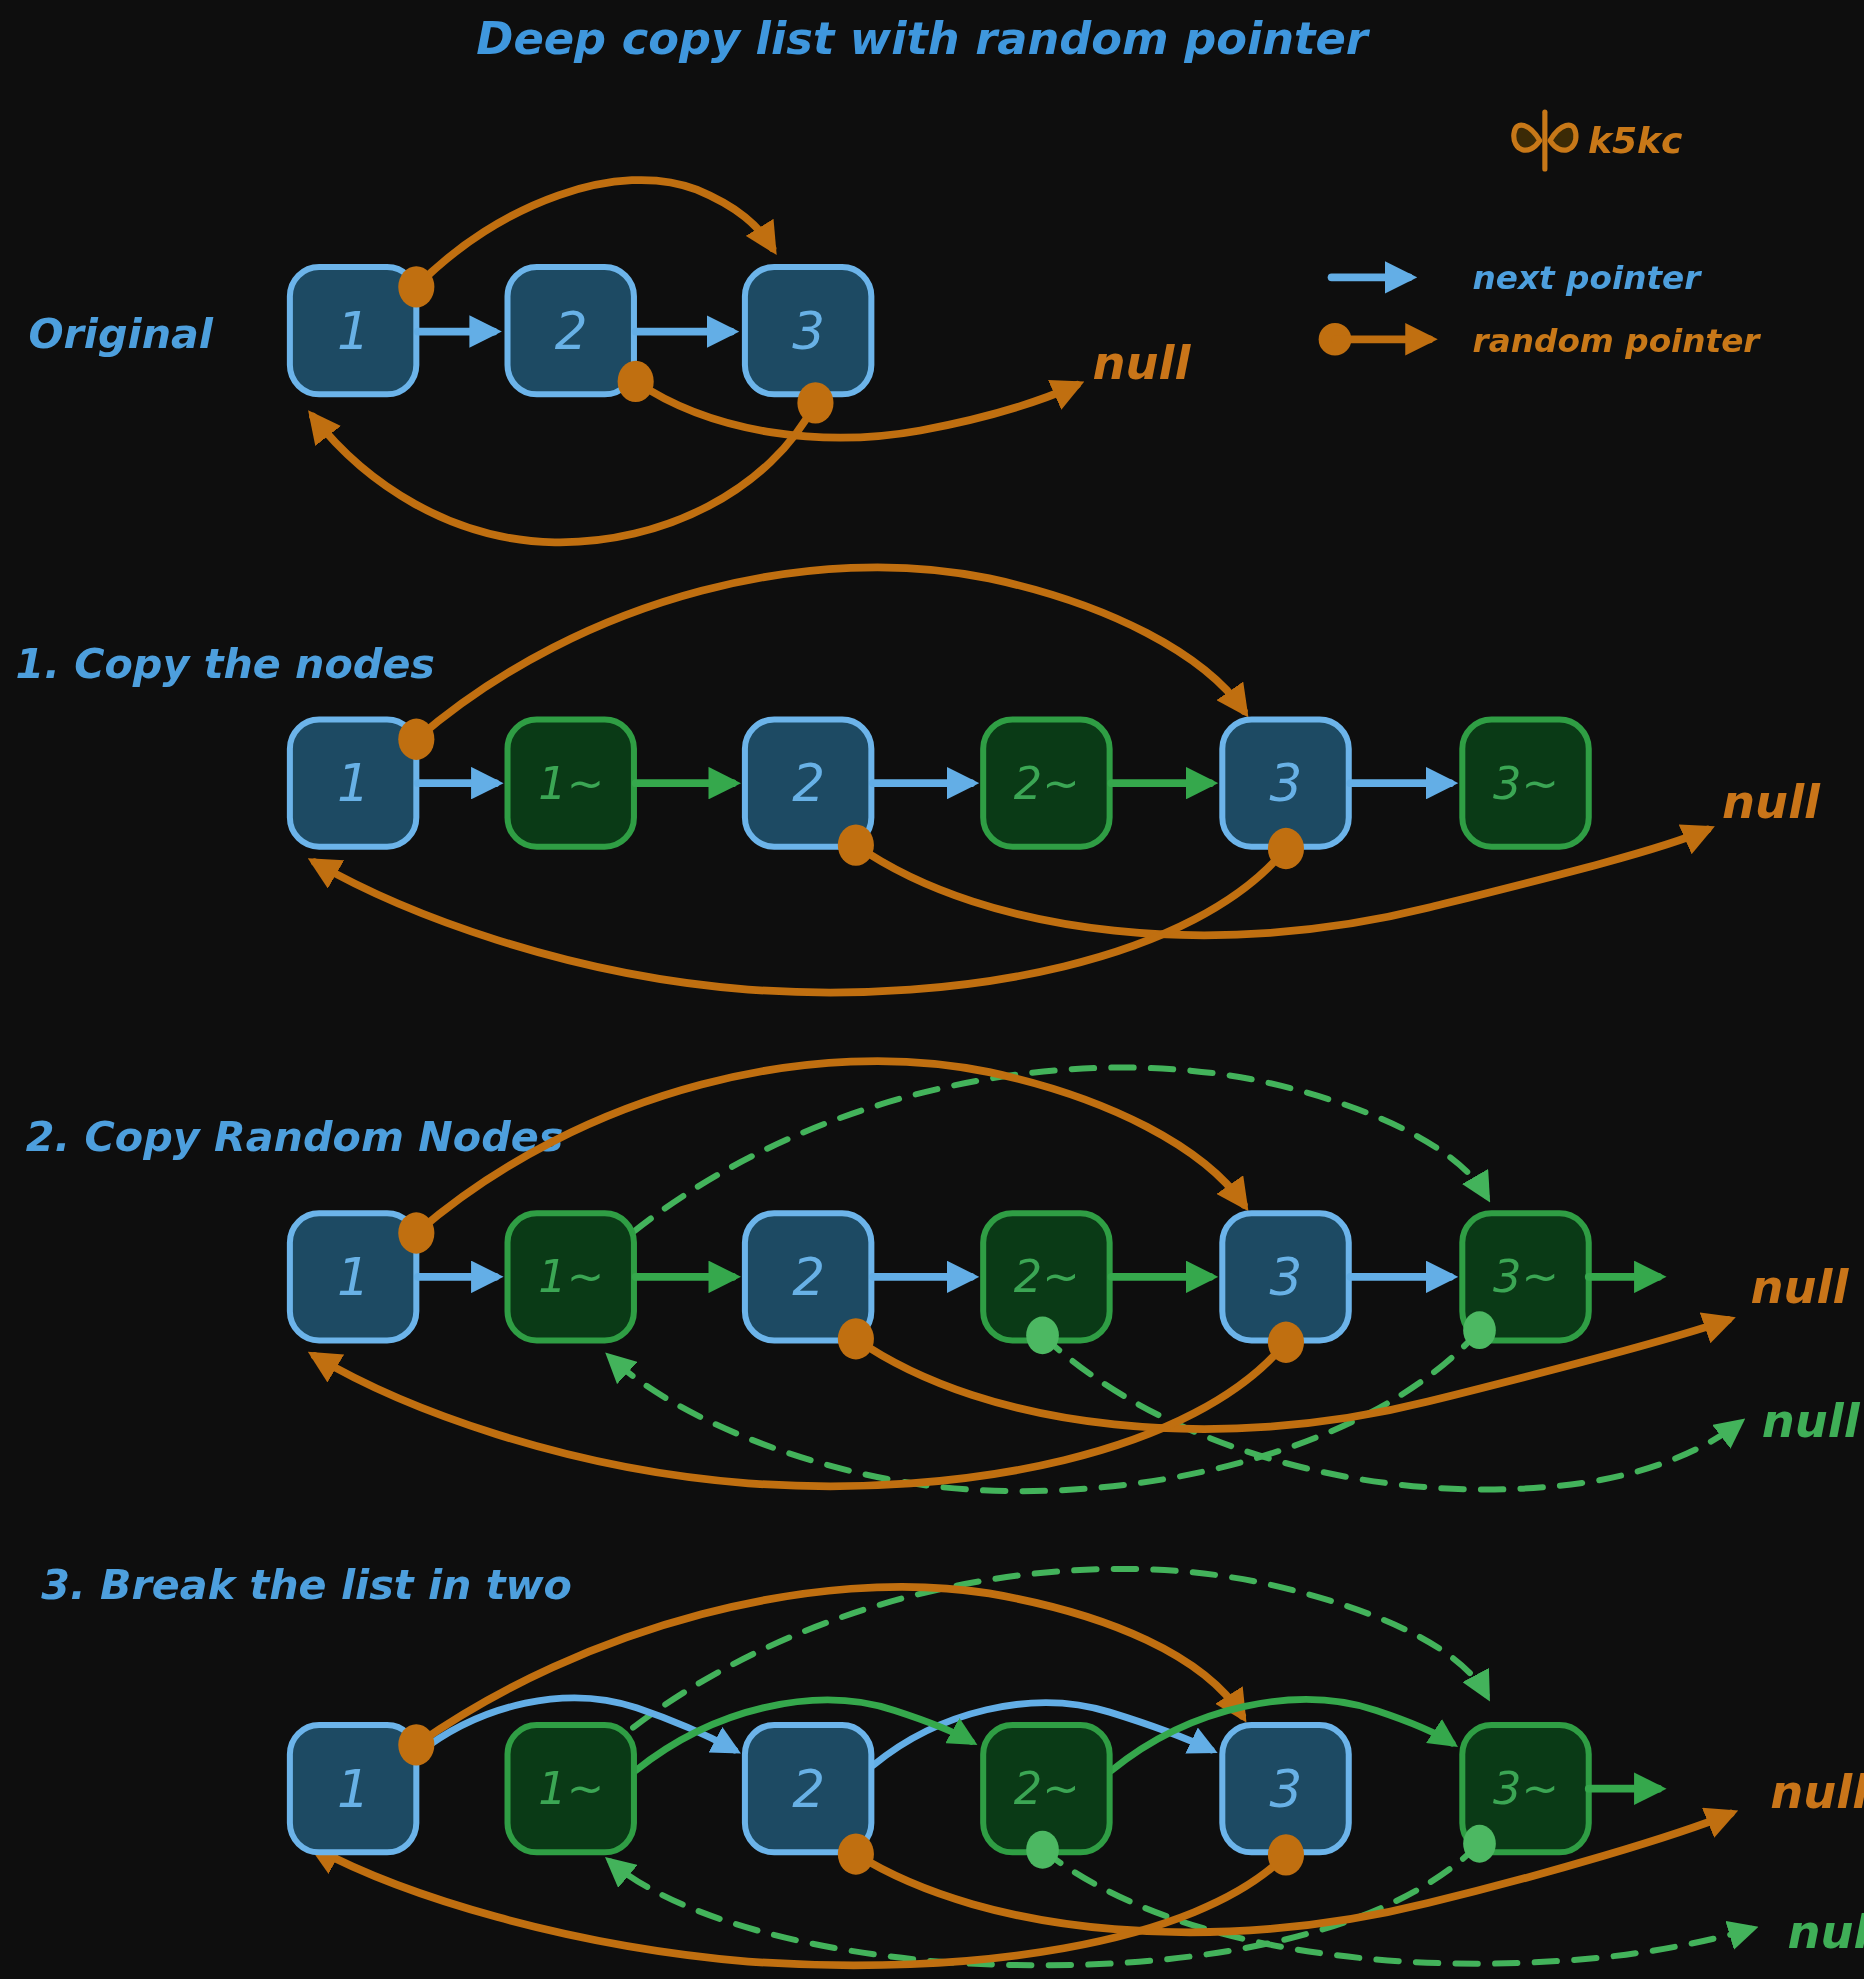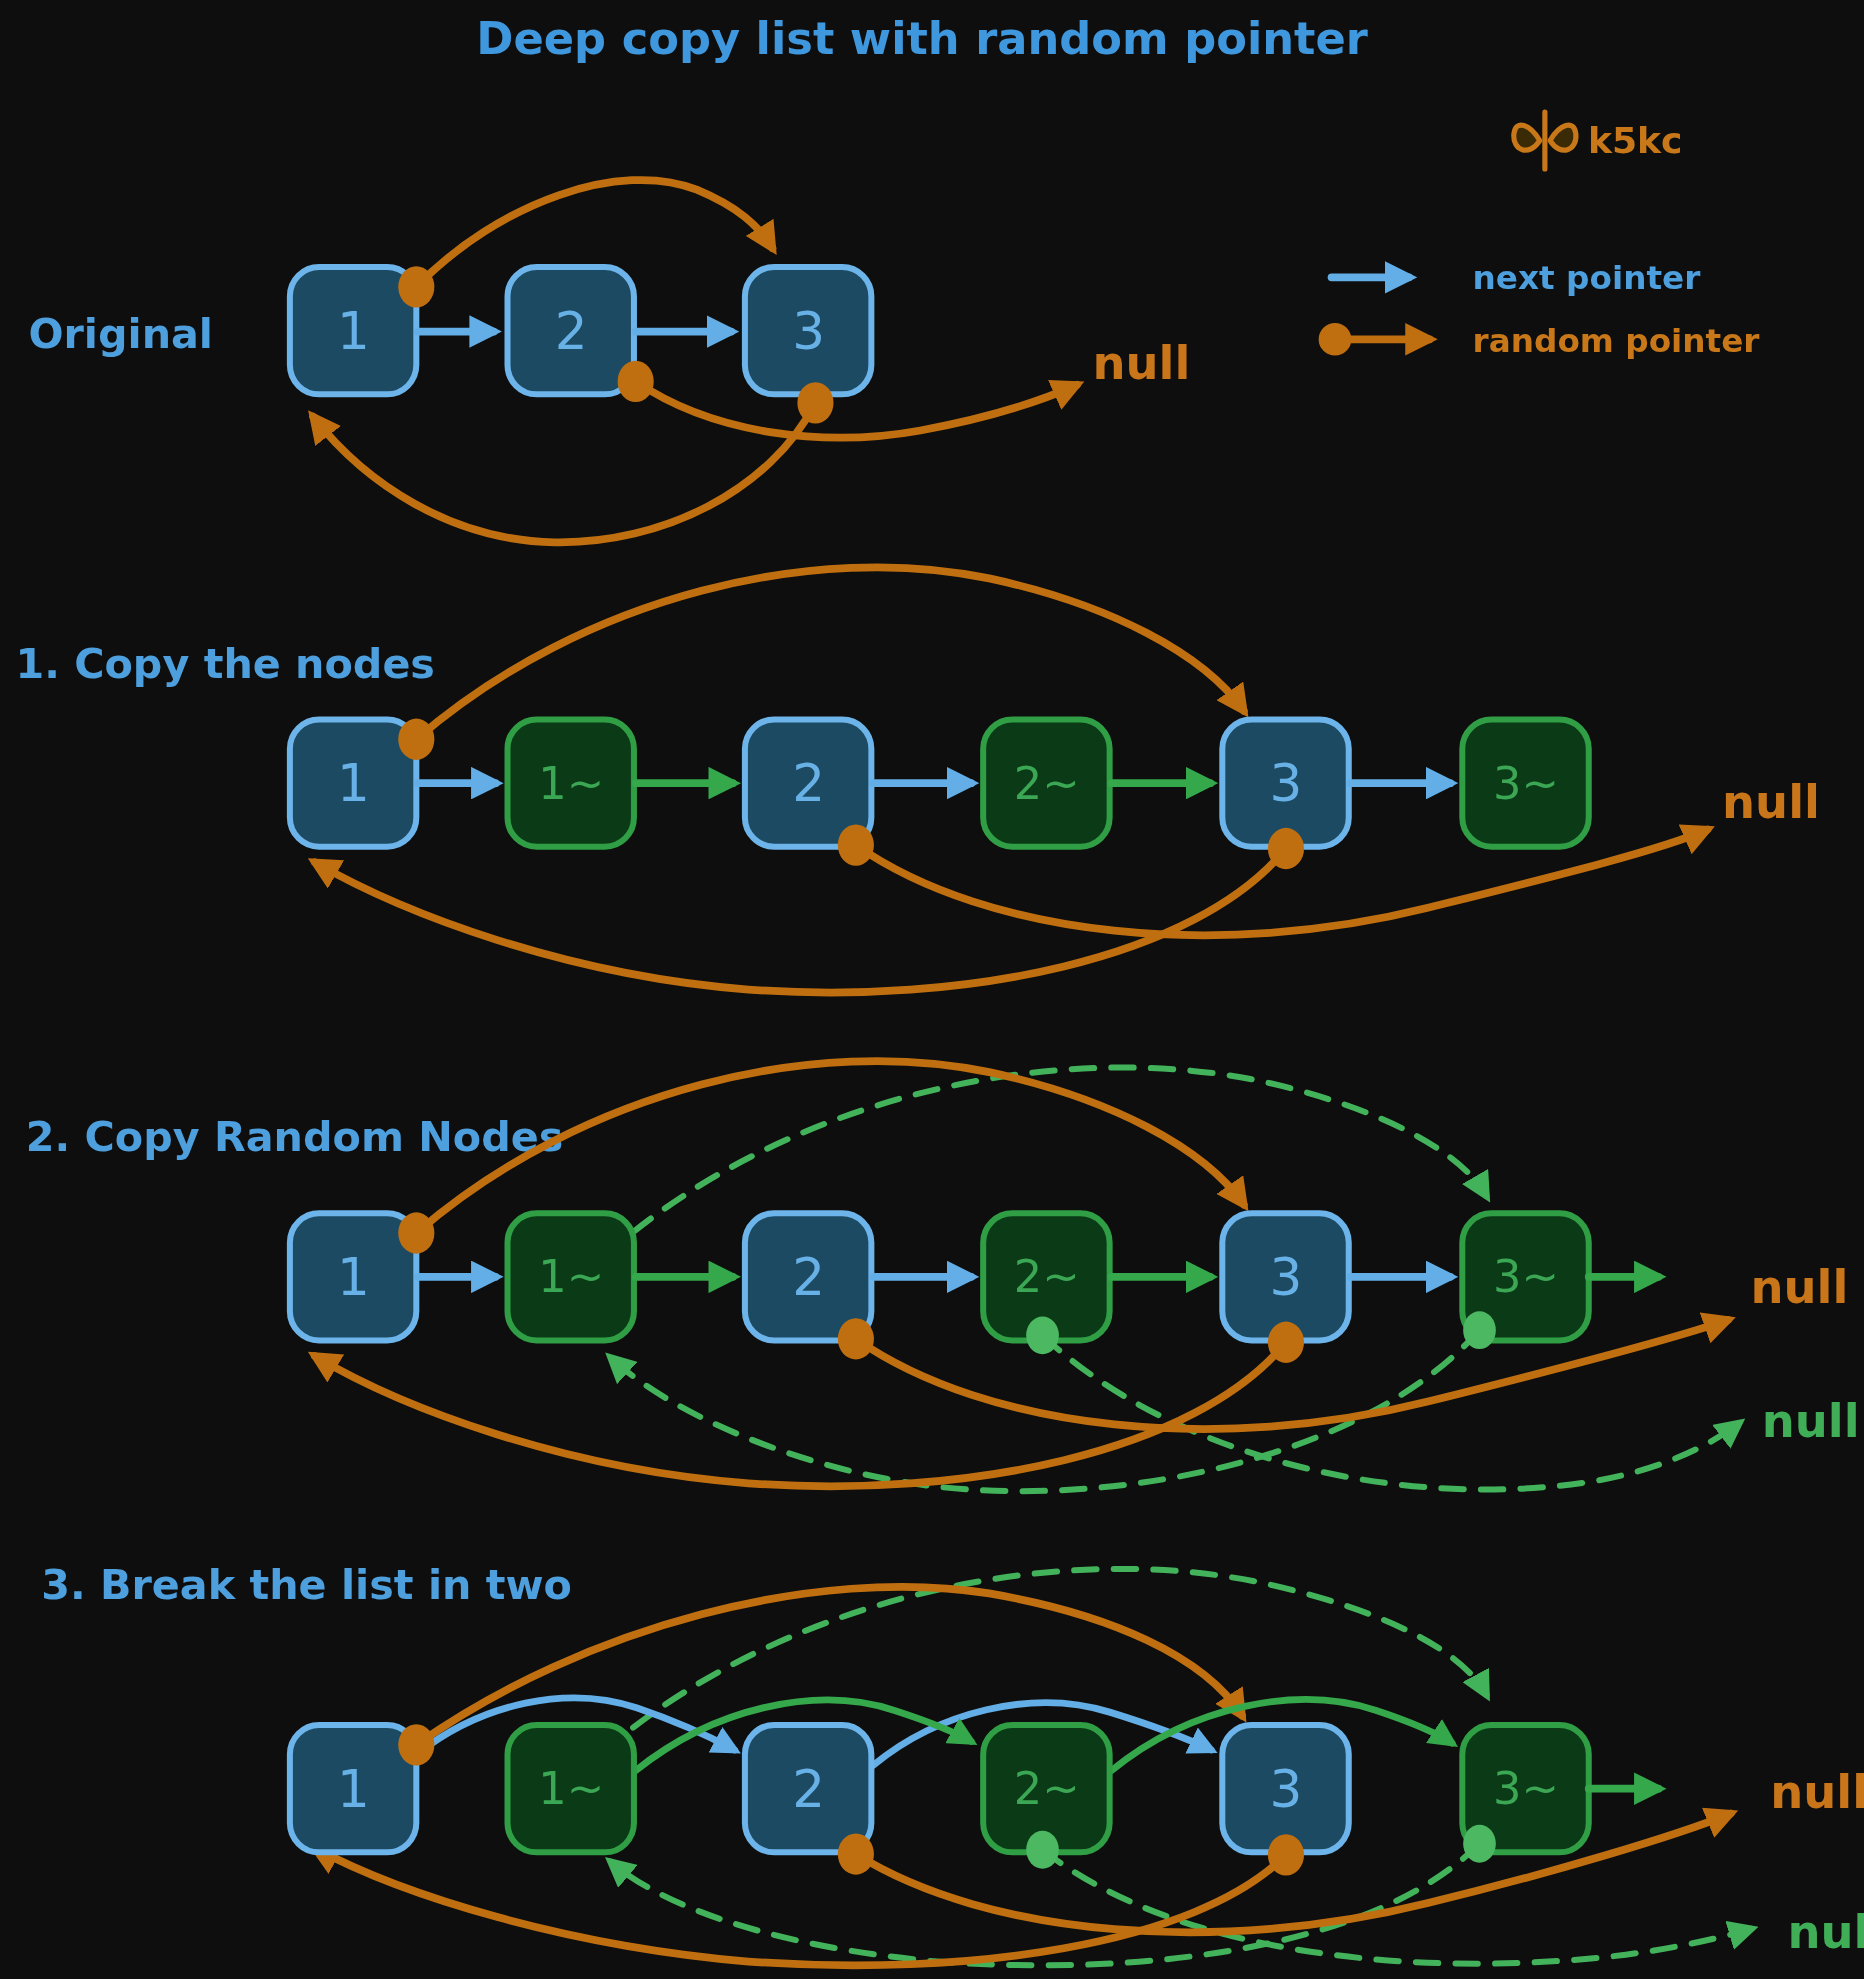--- a/index.html
+++ b/index.html
@@ -1,17 +1,17 @@
 <!DOCTYPE html>
 <html style="font-size:13.8px"><head>
 <meta charset="utf-8">
 <style>
   html,body{margin:0;padding:0;background:#0e0e0e;}
   body{font-family:"DejaVu Sans", sans-serif;}
-  .stage{position:relative;width:1864px;height:1980px;background:#0e0e0e;overflow:hidden;}
+  .stage{position:relative;width:1864px;height:1980px;background:#0e0e0e;overflow:hidden;font-style:italic;}
   svg{display:block;}
   text{font-family:"DejaVu Sans", sans-serif;}
   .title-text{font-size:52px;font-weight:bold;fill:#3f97dd;}
   .sec-title{font-size:48px;font-weight:bold;fill:#4d9fdd;}
   .legend-blue{font-size:38px;font-weight:bold;fill:#4d9fdd;}
   .legend-orange{font-size:38px;font-weight:bold;fill:#c87818;}
   .brand-text{font-size:42px;font-weight:bold;fill:#c87818;}
   .null-o{font-size:54px;font-weight:bold;fill:#c97519;}
   .null-g{font-size:54px;font-weight:bold;fill:#3fae57;}
   .num-b{font-size:60px;fill:#68b1e6;text-anchor:middle;}

